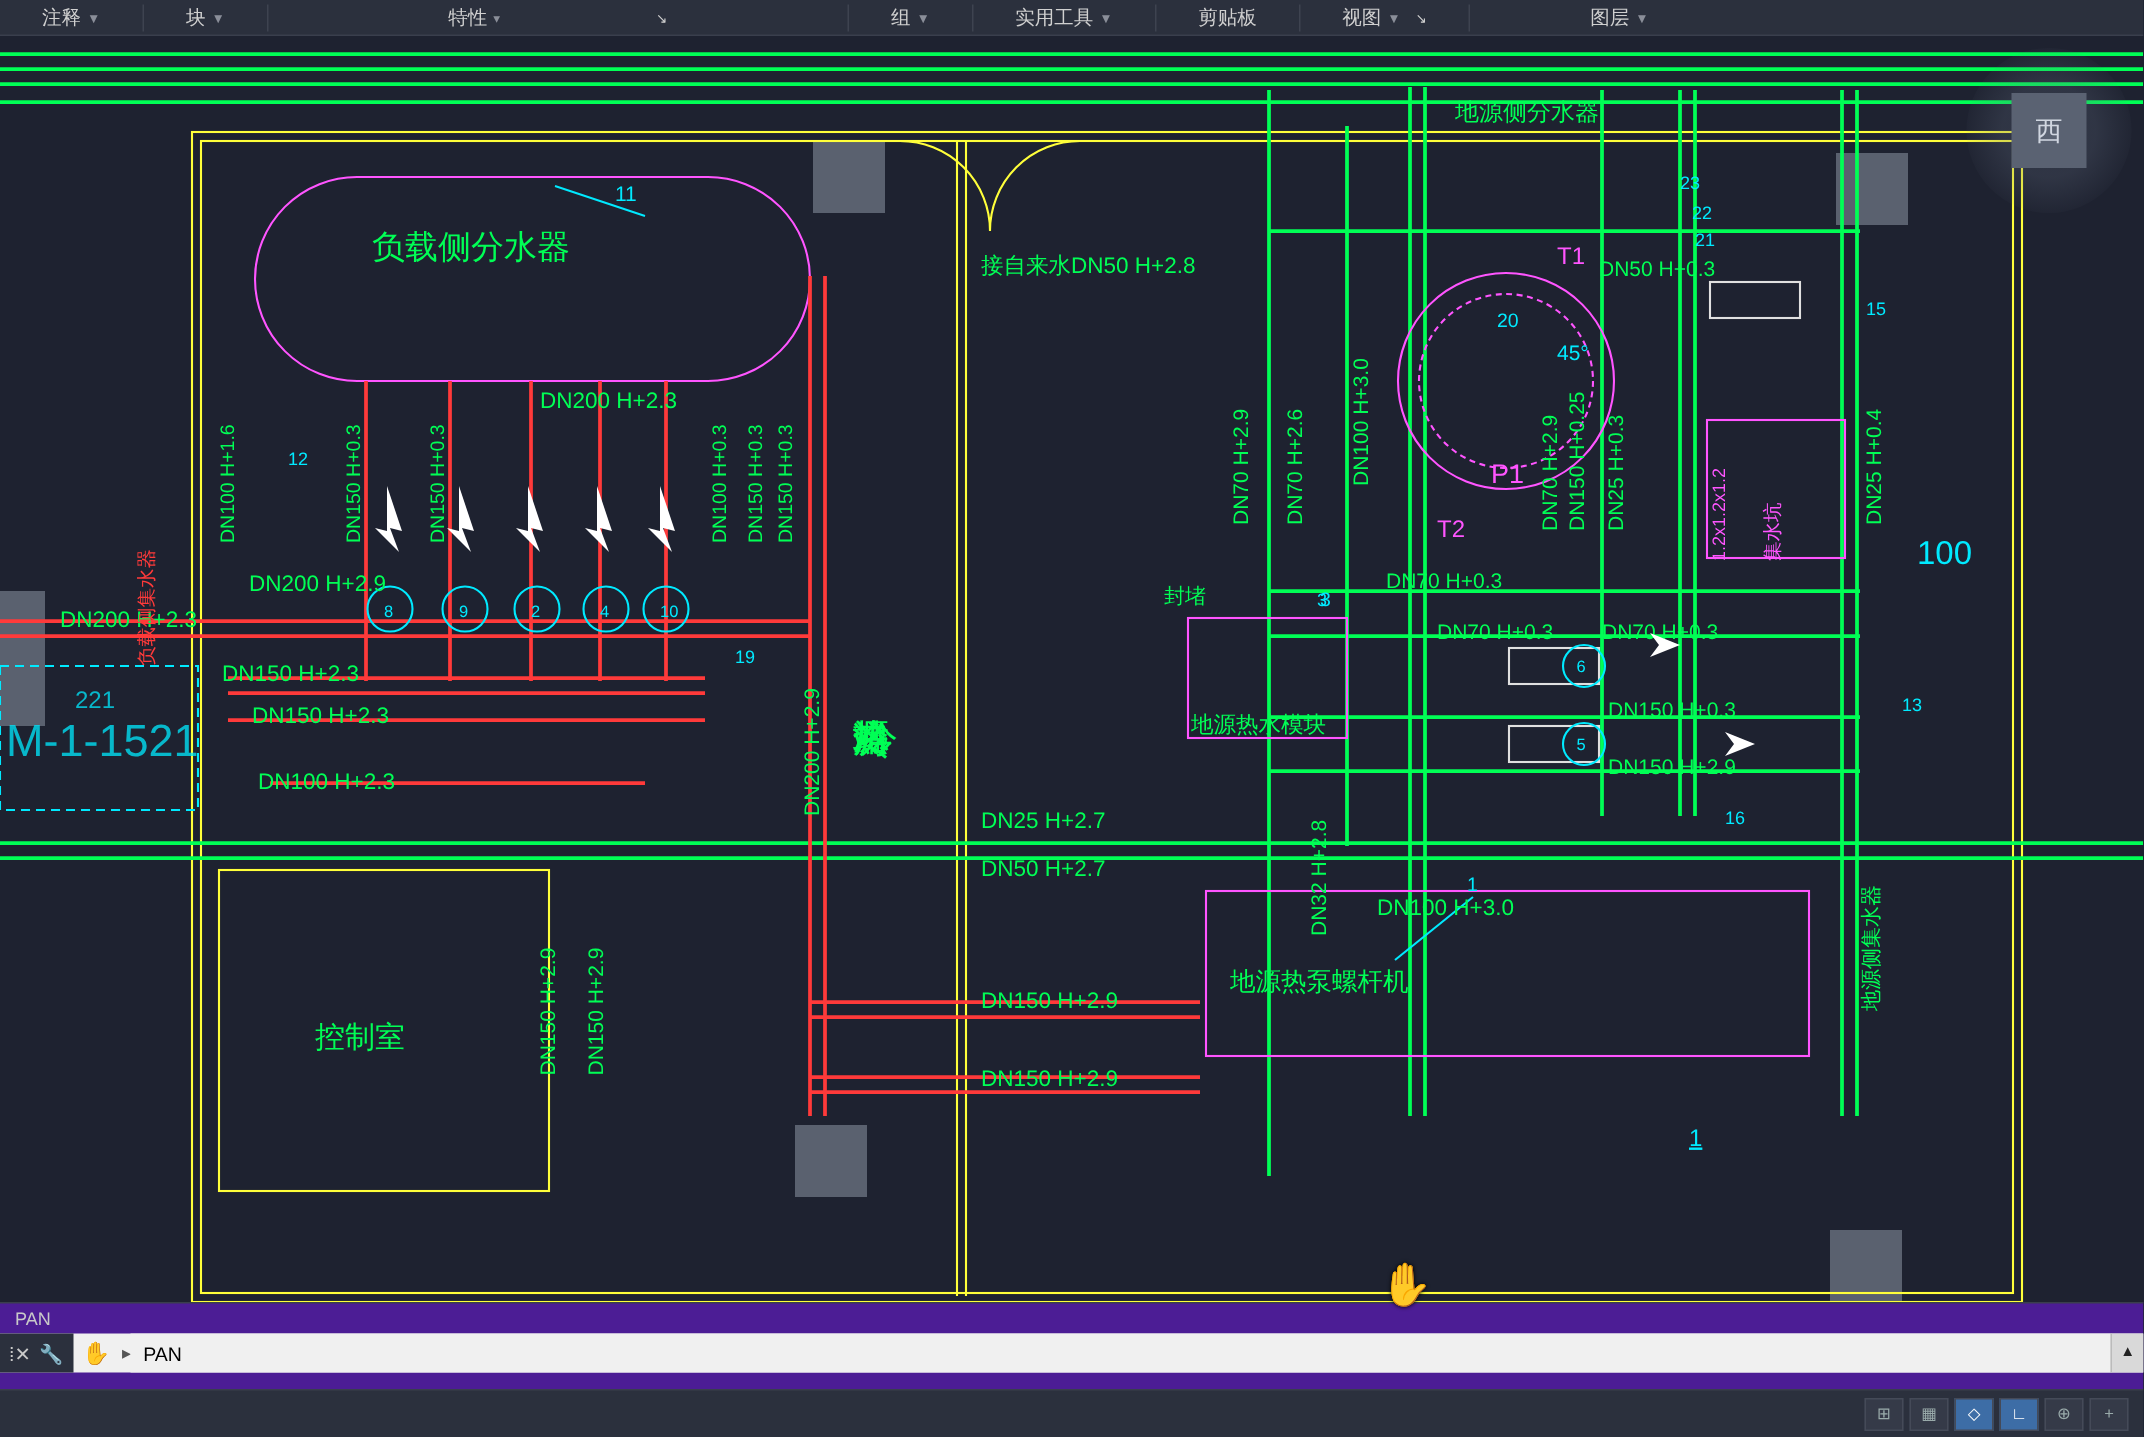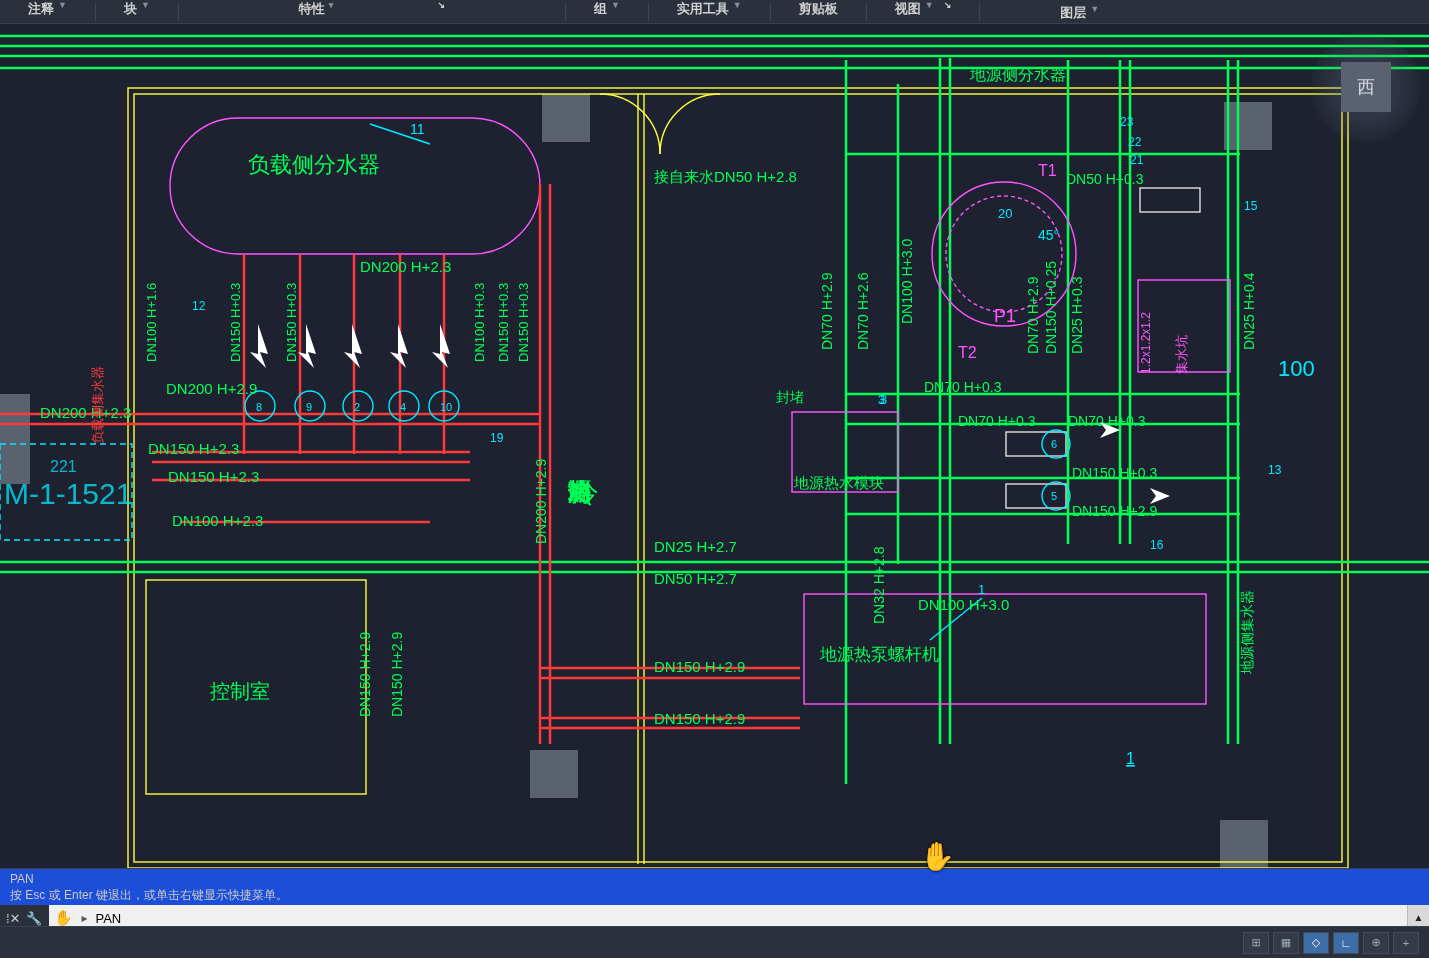--- a/index.html
+++ b/index.html
@@ -25,25 +25,24 @@
   align-items: center;
   font-size: 13px;
   color: #d0d0d0;
   border-bottom: 1px solid #3a3f4d;
   z-index: 10;
 }
 .menu-item {
   padding: 0 28px;
   height: 100%;
   display: flex;
-  align-items: flex-start;
+  align-items: center;
   gap: 4px;
   cursor: pointer;
   white-space: nowrap;
-  font-weight: bold;
 }
 .menu-item .dropdown-arrow { font-size: 9px; color: #8a8e99; }
 .menu-sep { width: 1px; height: 18px; background: #3e4350; }
 
 
 .canvas {
   position: absolute;
   top: 24px;
   left: 0;
   right: 0;
@@ -53,21 +52,21 @@
 }
 .canvas svg { width: 100%; height: 100%; }
 
 
 .cmd-area {
   position: absolute;
   left: 0;
   right: 0;
   bottom: 32px;
   height: 58px;
-  background: #1d4ed8;
+  background: #4c1d95;
   border-top: 1px solid #3a3f4d;
   font-size: 12px;
   color: #c9c9c9;
 }
 .cmd-history {
   padding: 2px 10px;
   line-height: 16px;
 }
 .cmd-input-row {
   display: flex;
@@ -438,21 +437,20 @@
 <div class="viewcube">
   <div class="ring"></div>
   <div class="face">西</div>
 </div>
 
 <div class="pan-cursor">✋</div>
 
 <div class="cmd-area">
   <div class="cmd-history">
     <div>PAN</div>
-    <div>按 Esc 或 Enter 键退出，或单击右键显示快捷菜单。</div>
   </div>
   <div class="cmd-input-row">
     <div class="cmd-icons">
       <span>⁞✕</span>
       <span>🔧</span>
     </div>
     <span class="cmd-hand">✋</span>
     <span style="padding-left:2px;color:#555">▸</span>
     <input class="cmd-input" value="PAN" style="">
     <div class="cmd-up">▲</div>

